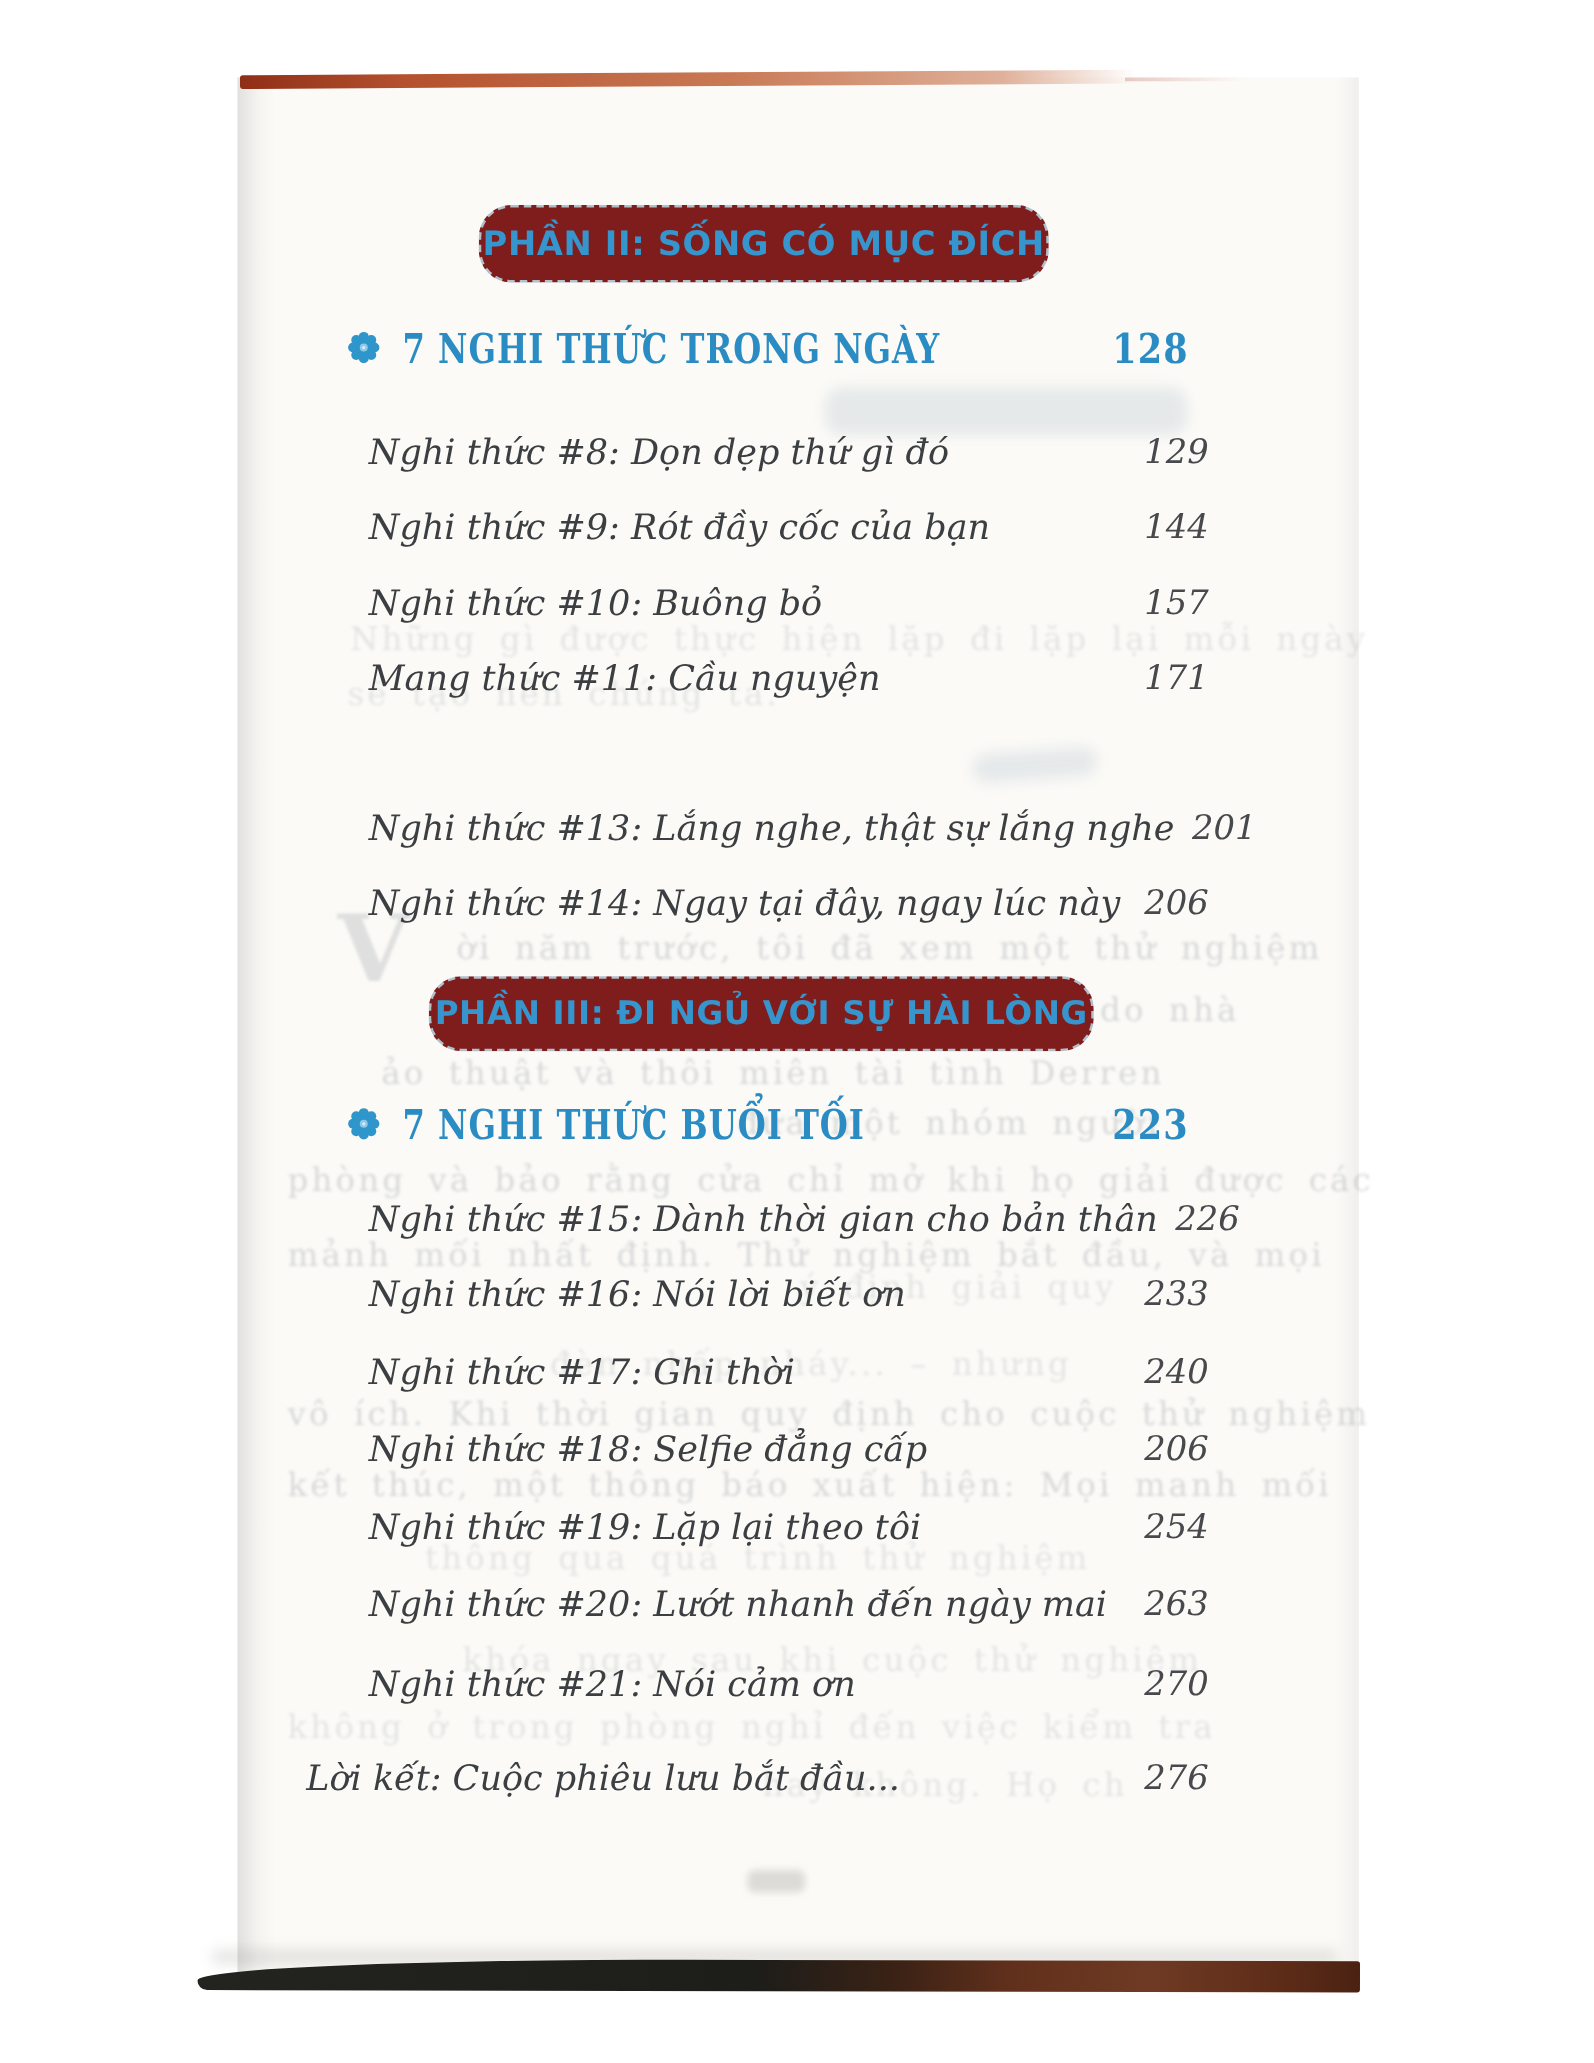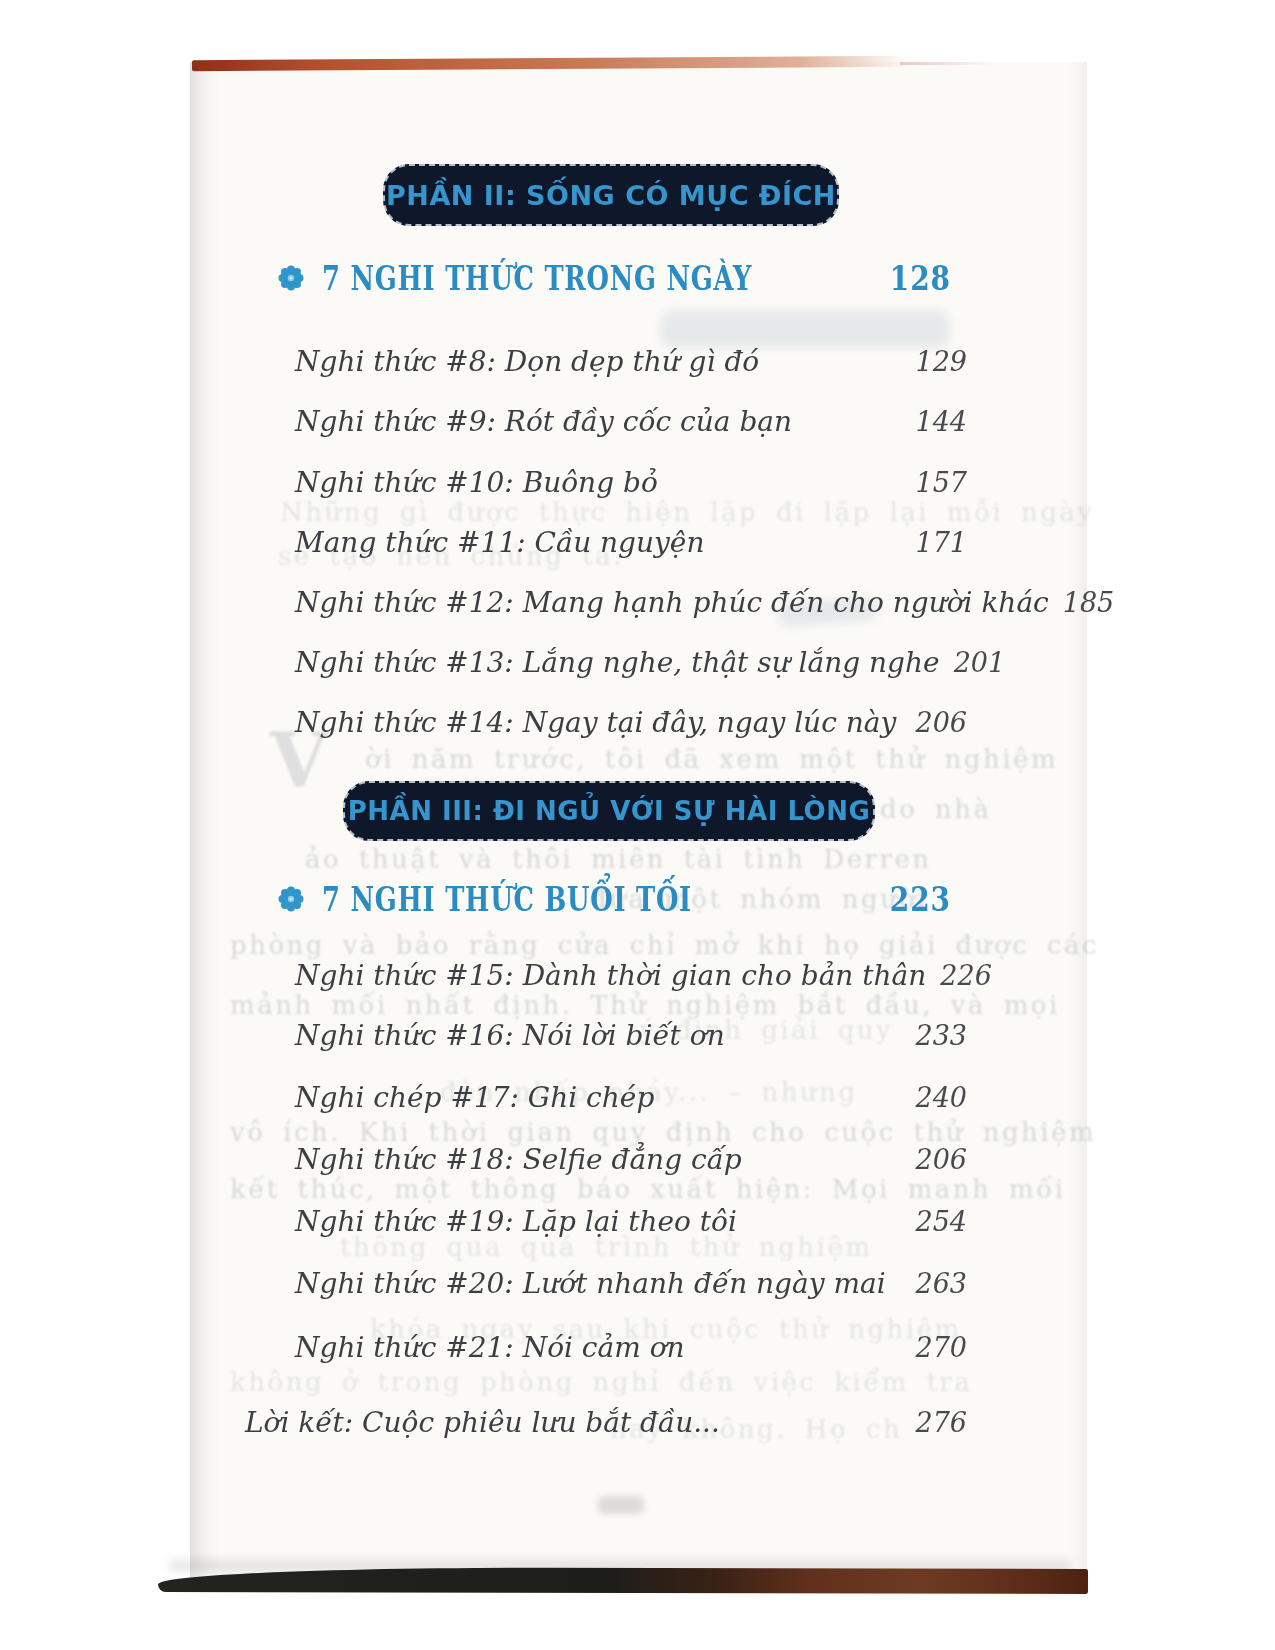--- a/index.html
+++ b/index.html
@@ -25,21 +25,21 @@
   .ghost{position:absolute;z-index:1;white-space:nowrap;color:#a6abae;opacity:.42;
       filter:blur(1.1px);font:26px "DejaVu Serif",serif;letter-spacing:2.5px;word-spacing:7px;}
   .ghost.light{opacity:.28;}
   .ghost-dropcap{position:absolute;z-index:1;color:#b3b8ba;opacity:.40;filter:blur(1.3px);
       font:700 74px "DejaVu Serif",serif;}
   .ghost-bar{position:absolute;z-index:1;background:rgba(176,190,202,.28);filter:blur(5px);border-radius:14px;}
   .folio-mark{position:absolute;z-index:1;background:rgba(150,150,145,.30);filter:blur(3px);border-radius:6px;}
   
   .content{position:absolute;inset:0;z-index:2;}
   .part-box{position:absolute;display:flex;align-items:center;justify-content:center;
-      border:2px dashed #b3c0ca;border-radius:26px;background:#0f172a;text-align:center;}
+      border:2px dashed #b3c0ca;border-radius:26px;background:#7f1d1d;text-align:center;}
   .part-label{font-family:"DejaVu Sans",sans-serif;font-weight:700;color:#3695cd;
       letter-spacing:.5px;white-space:nowrap;}
   .heading-row{position:absolute;left:88px;right:136px;height:44px;display:flex;align-items:center;}
   .slab{font-family:"DejaVu Serif",serif;font-weight:700;color:#2b8cc4;font-size:33px;
       white-space:nowrap;letter-spacing:1px;}
   .slab-label{transform:scaleX(.78);transform-origin:left center;margin-left:18px;}
   .slab-num{margin-left:auto;transform:scaleX(.85);transform-origin:right center;}
   .flower{width:26px;height:26px;flex:0 0 26px;}
   .entry{position:absolute;left:105px;right:120px;height:44px;display:flex;
       align-items:center;justify-content:space-between;}
@@ -114,24 +114,20 @@
         <span class="entry-page">144</span>
       </div>
       <div class="entry" style="top:398px;">
         <span class="entry-title">Nghi thức #10: Buông bỏ</span>
         <span class="entry-page">157</span>
       </div>
       <div class="entry" style="top:458px;">
         <span class="entry-title">Mang thức #11: Cầu nguyện</span>
         <span class="entry-page">171</span>
       </div>
-      <div class="entry" style="top:518px;">
-        <span class="entry-title">Nghi thức #12: Mang hạnh phúc đến cho người khác</span>
-        <span class="entry-page">185</span>
-      </div>
       <div class="entry" style="top:578px;">
         <span class="entry-title">Nghi thức #13: Lắng nghe, thật sự lắng nghe</span>
         <span class="entry-page">201</span>
       </div>
       <div class="entry" style="top:638px;">
         <span class="entry-title">Nghi thức #14: Ngay tại đây, ngay lúc này</span>
         <span class="entry-page">206</span>
       </div>
 
       <div class="part-box" style="left:153px;top:719px;width:528px;height:56px;">
@@ -160,21 +156,21 @@
 
       <div class="entry" style="top:891px;">
         <span class="entry-title">Nghi thức #15: Dành thời gian cho bản thân</span>
         <span class="entry-page">226</span>
       </div>
       <div class="entry" style="top:951px;">
         <span class="entry-title">Nghi thức #16: Nói lời biết ơn</span>
         <span class="entry-page">233</span>
       </div>
       <div class="entry" style="top:1013px;">
-        <span class="entry-title">Nghi chép #17: Ghi chép</span>
+        <span class="entry-title">Nghi thức #17: Ghi thời</span>
         <span class="entry-page">240</span>
       </div>
       <div class="entry" style="top:1075px;">
         <span class="entry-title">Nghi thức #18: Selfie đẳng cấp</span>
         <span class="entry-page">206</span>
       </div>
       <div class="entry" style="top:1137px;">
         <span class="entry-title">Nghi thức #19: Lặp lại theo tôi</span>
         <span class="entry-page">254</span>
       </div>

